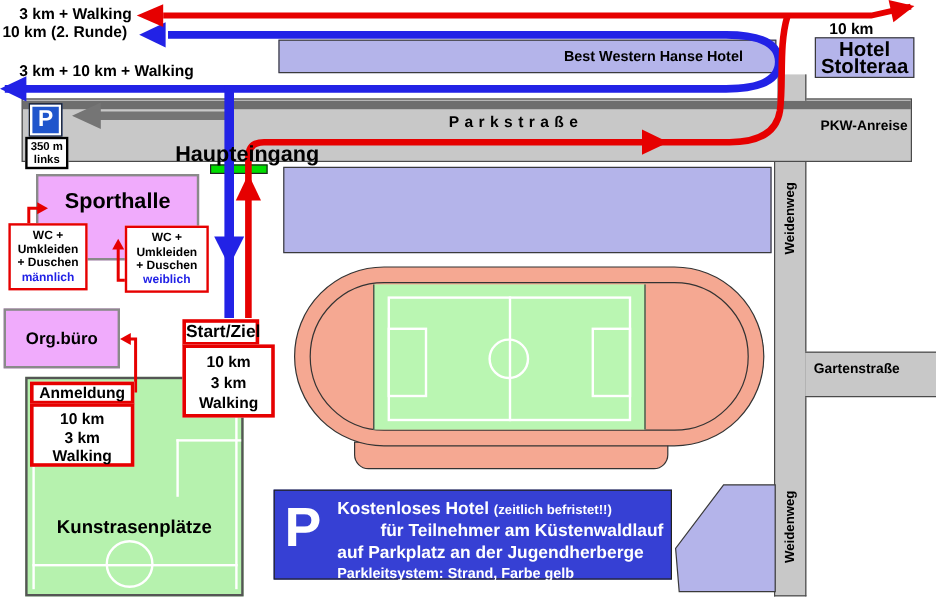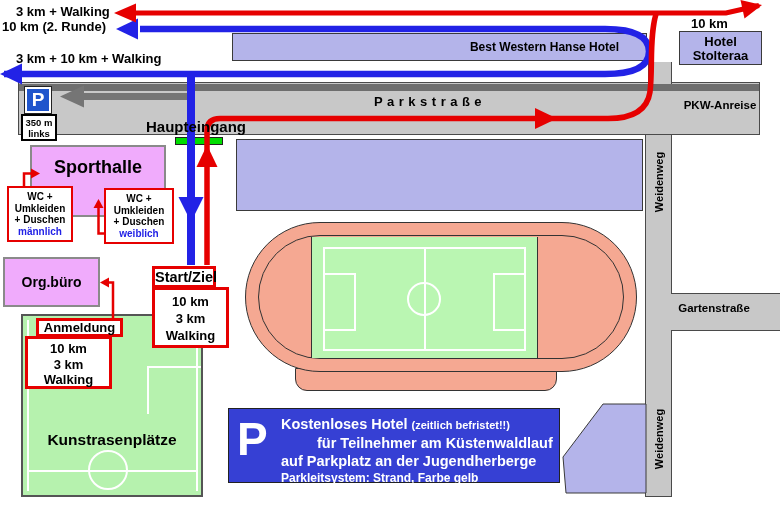--- a/index.html
+++ b/index.html
@@ -25,21 +25,21 @@
   <div class="abs road z1" style="left:18px;top:82px;width:742px;height:53px;">
     <div class="stripe"></div>
   </div>
   <div class="abs road z1" style="left:645px;top:135px;width:27px;height:362px;border-top:none;"></div>
   <div class="abs road z1" style="left:671px;top:293px;width:109px;height:38px;border-left:none;border-right:none;"></div>
   <div class="abs road z1" style="left:648px;top:62px;width:24px;height:22px;border-top:none;border-bottom:none;"></div>
 
   <div class="abs bld z2" style="left:232px;top:33px;width:415px;height:28px;line-height:26px;font-size:12px;text-align:center;padding-left:210px;">
     <span>Best Western Hanse Hotel</span>
   </div>
-  <div class="abs bld z2 ctr" style="left:679px;top:31px;width:83px;height:34px;font-size:13px;line-height:14px;padding-top:3px;">
+  <div class="abs bld z2 ctr" style="left:679px;top:31px;width:83px;height:34px;font-size:17px;line-height:14px;padding-top:3px;">
     <div>Hotel</div>
     <div>Stolteraa</div>
   </div>
   <div class="abs bld z2" style="left:236px;top:139px;width:407px;height:72px;"></div>
   <div class="abs yel z2" style="left:30px;top:145px;width:136px;height:72px;">
     <div class="ctr" style="margin-top:10px;font-size:18px;">Sporthalle</div>
   </div>
   <div class="abs yel z2" style="left:3px;top:257px;width:97px;height:50px;">
     <div class="ctr" style="margin-top:15px;font-size:14px;">Org.büro</div>
   </div>
@@ -96,21 +96,21 @@
 
   <div class="lbl z4" style="left:16px;top:4px;font-size:13px;">3 km + Walking</div>
   <div class="lbl z4" style="left:2px;top:19px;font-size:13px;">10 km (2. Runde)</div>
   <div class="lbl z4" style="left:16px;top:51px;font-size:13px;">3 km + 10 km + Walking</div>
   <div class="lbl z4" style="left:691px;top:16px;font-size:13px;">10 km</div>
   <div class="lbl z4" style="left:280px;top:94px;width:300px;text-align:center;font-size:13px;letter-spacing:4.5px;">Parkstraße</div>
   <div class="lbl z4" style="left:677px;top:99px;width:86px;text-align:center;font-size:11.5px;">PKW-Anreise</div>
   <div class="vlabel z4" style="left:579px;top:176px;">Weidenweg</div>
   <div class="vlabel z4" style="left:579px;top:433px;">Weidenweg</div>
   <div class="lbl z4" style="left:664px;top:302px;width:100px;text-align:center;font-size:11.5px;">Gartenstraße</div>
-  <div class="lbl z4" style="left:146px;top:118px;font-size:15px;">Haupteingang</div>
+  <div class="lbl z4" style="left:146px;top:118px;font-size:18px;">Haupteingang</div>
 
   <div class="abs z4" style="left:24px;top:86px;width:28px;height:28px;background:#1f55cc;border:1px solid #222;box-shadow:inset 0 0 0 2px #fff;color:#fff;font-size:19px;text-align:center;line-height:26px;">
     <span>P</span>
   </div>
   <div class="abs z4 ctr" style="left:21px;top:114px;width:36px;height:27px;background:#fff;border:2px solid #000;font-size:9.5px;line-height:11px;padding-top:1px;">
     <div>350 m</div>
     <div>links</div>
   </div>
 
   <div class="abs redbox z4" style="left:7px;top:186px;width:66px;height:56px;border-width:2.5px;font-size:10px;line-height:11.5px;padding-top:3px;">
@@ -127,21 +127,21 @@
   </div>
 
   <div class="abs redbox z4" style="left:152px;top:266px;width:64px;height:22px;font-size:14.5px;line-height:16px;">
     <span>Start/Ziel</span>
   </div>
   <div class="abs redbox z4" style="left:152px;top:287px;width:77px;height:61px;font-size:13px;line-height:17px;padding-top:3px;">
     <div>10 km</div>
     <div>3 km</div>
     <div>Walking</div>
   </div>
-  <div class="abs redbox z4" style="left:25px;top:318px;width:87px;height:19px;font-size:13px;line-height:13px;margin-left:11px;">
+  <div class="abs redbox z4" style="left:25px;top:318px;width:87px;height:19px;font-size:13px;line-height:13px;">
     <span>Anmeldung</span>
   </div>
   <div class="abs redbox z4" style="left:25px;top:336px;width:87px;height:53px;font-size:13px;line-height:15.5px;padding-top:2px;">
     <div>10 km</div>
     <div>3 km</div>
     <div>Walking</div>
   </div>
 
   <div class="abs z4" style="left:228px;top:408px;width:332px;height:75px;background:#3640d4;border:1px solid #222;color:#fff;">
     <div class="abs" style="left:8px;top:3px;font-size:46px;">

